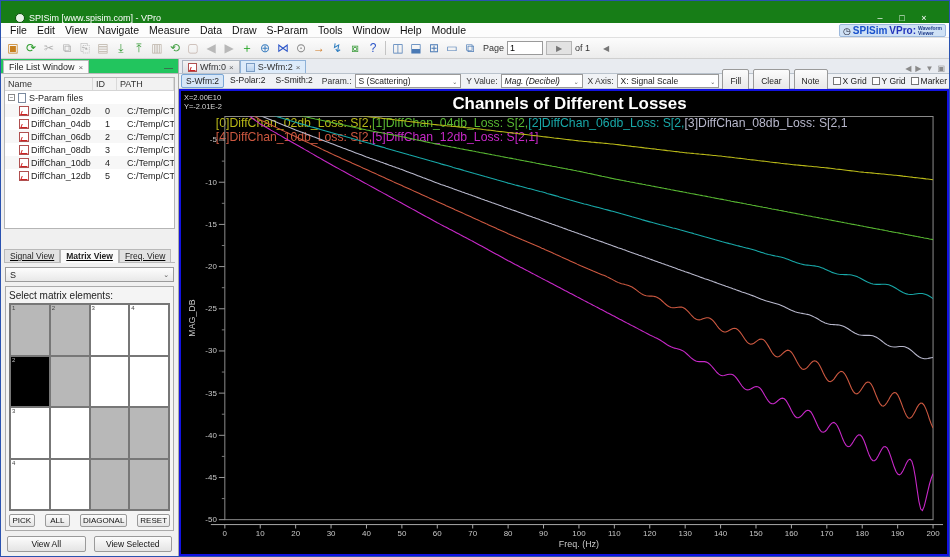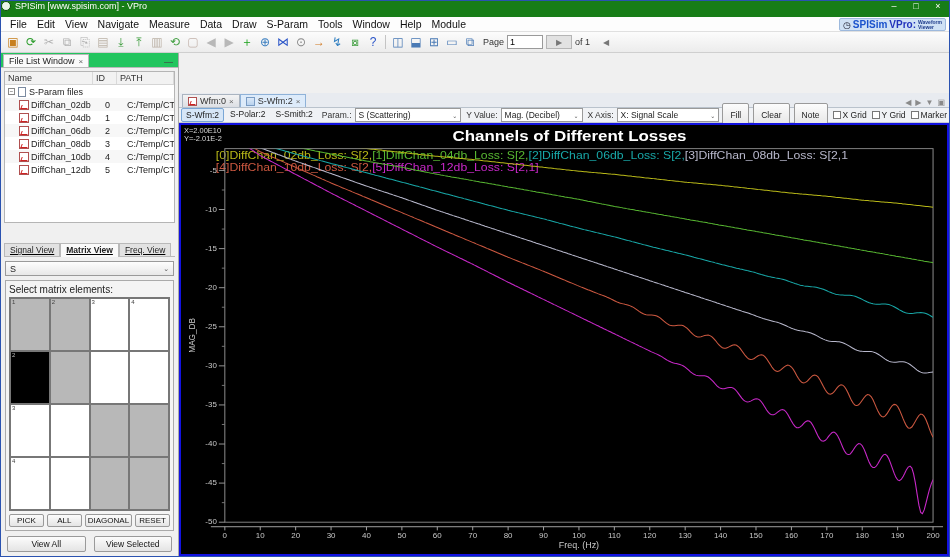--- a/index.html
+++ b/index.html
@@ -1,22 +1,22 @@
 <!DOCTYPE html>
 <html><head>
 <meta charset="utf-8">
 <style>
   * { margin:0; padding:0; box-sizing:border-box; font-family:"Liberation Sans", sans-serif; }
   html,body { background:#888; }
   .window{ width:950px; height:557px; background:#f0f0f0; border:1px solid #2a52b0;
            display:flex; flex-direction:column; overflow:hidden; position:relative; }
 
   
-  .titlebar{ height:16px; background:#177d17; color:#fff; display:flex; align-items:flex-start;
-             font-size:9px; padding:0 0; flex:0 0 auto; }
+  .titlebar{ height:22px; background:#177d17; color:#fff; display:flex; align-items:flex-end;
+             font-size:9px; padding:0 14px; flex:0 0 auto; }
   .titlebar .app-icon{ width:10px; height:10px; border-radius:50%; background:#e8f4e8;
              border:1px solid #0a4d0a; margin-right:4px; }
   .titlebar .t-title{ flex:1; }
   .win-btn{ width:22px; text-align:center; font-size:9px; color:#fff; cursor:default; }
 
   
   .menubar{ height:15px; background:#fdfdfd; border-bottom:1px solid #e0e0e0; display:flex;
             align-items:center; padding:0 4px; font-size:10.5px; color:#111; flex:0 0 auto; position:relative;}
   .menu-item{ padding:0 5px; }
   .logo{ position:absolute; right:3px; top:1px; height:13px; background:#cfe1f5; border:1px solid #9db9dd;
@@ -81,28 +81,28 @@
 
   .groupbox{ flex:1; margin:2px 4px; border:1px solid #aaa; background:#f4f4f4; padding:3px; display:flex;
              flex-direction:column; min-height:0; }
   .gb-label{ font-size:10px; color:#222; margin-bottom:2px; }
   .mgrid{ border:1px solid #777; display:grid; grid-template-columns:repeat(4,1fr);
           grid-template-rows:repeat(4,1fr); flex:1; background:#fff; }
   .mcell{ border:1px solid #777; position:relative; }
   .mcell.gray{ background:#b8b8b8; } .mcell.black{ background:#000; } .mcell.white{ background:#fff; }
   .mcell .corner{ position:absolute; top:0; left:1px; font-size:6px; color:#444; }
   .mcell.black .corner{ color:#bbb; }
-  .pick-row{ display:flex; gap:3px; margin-top:3px; justify-content:space-between;border-radius:6px; }
+  .pick-row{ display:flex; gap:10px; margin-top:3px; justify-content:space-between;border-radius:6px; }
   .pick-row .btn{ flex:1; font-size:8px; padding:1px 2px; }
 
   .bottom-btns{ display:flex; gap:8px; padding:3px 6px 4px 6px; }
   .bottom-btns .btn{ flex:1; font-size:8.5px; padding:2px 0; }
 
   
-  .right{ flex:1; display:flex; flex-direction:column; min-width:0; background:#eceff4;margin-top:40px; }
+  .right{ flex:1; display:flex; flex-direction:column; min-width:0; background:#eceff4; }
   .doc-tabrow{ height:15px; display:flex; align-items:flex-end; background:#e8ebf0; border-bottom:1px solid #b9c2cc; padding-left:3px; }
   .dtab{ display:flex; align-items:center; gap:3px; font-size:9px; padding:1px 5px; border:1px solid #aab4c0;
          border-bottom:none; background:linear-gradient(#f3f3f3,#dcdfe4); color:#333; }
   .dtab.active{ background:#ddebfa; border-color:#8fb2d8; }
   .dtab .x{ font-size:8px; color:#666; }
   .dtab .ic{ width:9px; height:9px; border:1px solid #b05050; background:#fff; position:relative;}
   .dtab .ic:before{content:""; position:absolute; left:1px; top:3px; width:5px; height:3px;
          border-bottom:1px solid #cc2222; border-left:1px solid #cc2222; transform:skewX(-20deg);}
   .dtab .ic2{ width:9px; height:9px; border:1px solid #7a9cc4; background:
          linear-gradient(#dce9f8,#b8d2ee); }
@@ -110,21 +110,21 @@
   .tabctrl span{ font-size:8px; color:#8a8a8a; }
 
   .ctrl-row{ height:15px; display:flex; align-items:center; font-size:8.5px; background:#f0f2f5;
              border-bottom:1px solid #c6ccd4; padding:0 2px; gap:3px; color:#222; white-space:nowrap; }
   .subtab{ padding:1px 4px; color:#222; }
   .subtab.active{ background:#d6e6f7; border:1px solid #7aa7d6; border-radius:2px; }
   .ctl-label{ color:#333; margin-left:2px; }
   .select{ height:14px; background:#fff; border:1px solid #9a9a9a; display:flex; align-items:center;
            padding:0 3px; gap:3px; }
   .select .chev{ margin-left:auto; font-size:6px; color:#555; }
-  .sel-param{ width:112px; } .sel-yval{ width:86px; } .sel-xaxis{ width:108px; }
+  .sel-param{ width:112px; } .sel-yval{ width:86px;font-style:italic; } .sel-xaxis{ width:108px; }
   .ctl-btn{ background:linear-gradient(#fcfcfc,#e4e4e4); border:1px solid #9a9a9a; border-radius:2px;
             font-size:8.5px; padding:0 7px; height:25px; display:flex; align-items:center; }
   .cb{ display:flex; align-items:center; gap:2px; }
   .cb .box{ width:8px; height:8px; background:#fff; border:1px solid #777; }
 
   .plot-wrap{ flex:1; border:2px solid #1212e0; background:#000; min-height:0; }
   .plot-wrap svg{ display:block; width:100%; height:100%; }
 </style>
 </head>
 <body>

